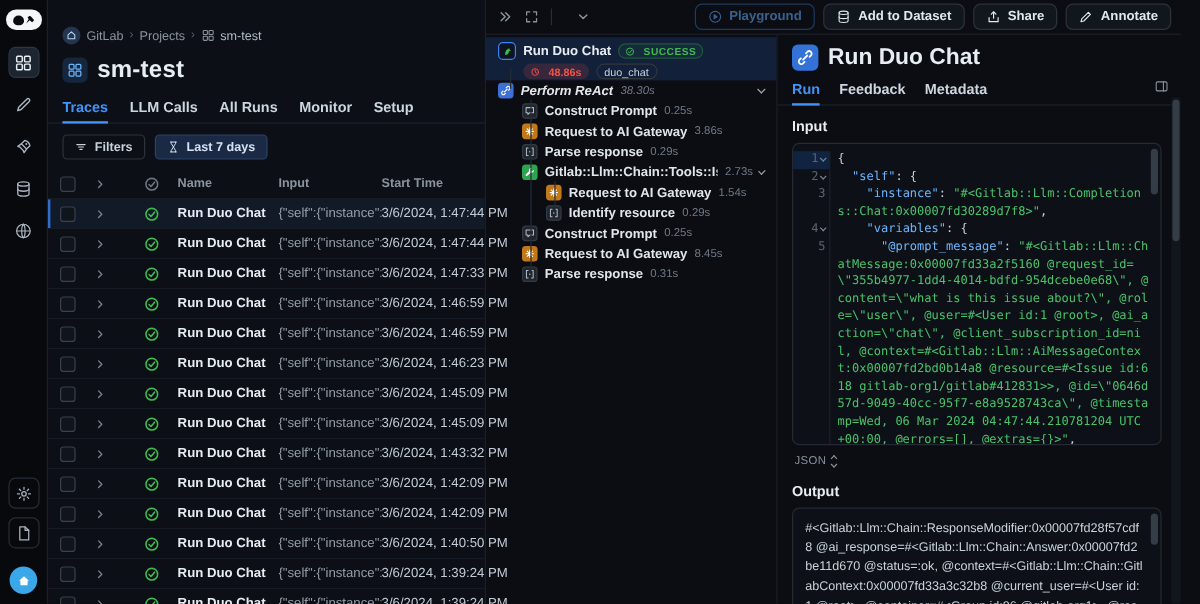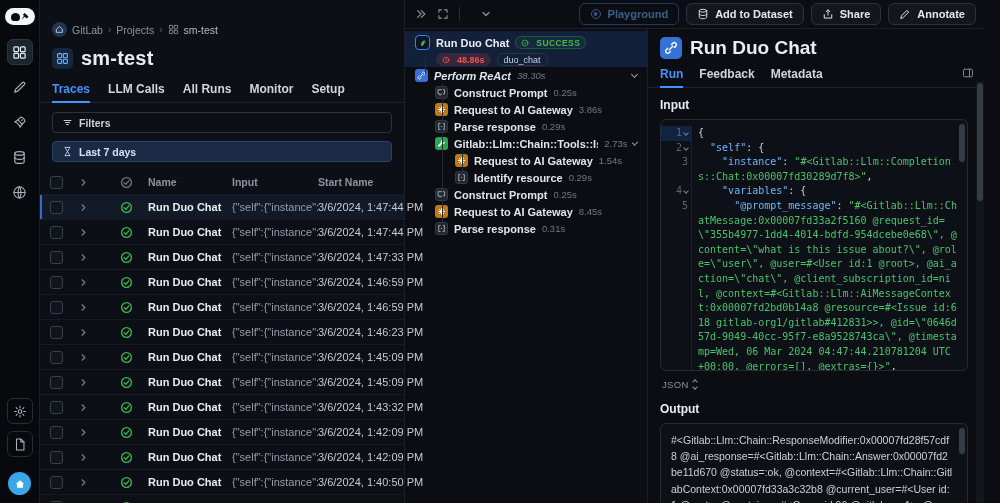--- a/index.html
+++ b/index.html
@@ -38,21 +38,21 @@
   .crumb-last { color:#adbac7; }
   .proj-title { display:flex; align-items:center; gap:8px; padding:10px 12px 0 12px; }
   .proj-title .tile { width:21px; height:21px; border-radius:5px; background:#16263d; color:#6cb6ff;
     display:flex; align-items:center; justify-content:center; }
   .proj-title .tile svg { width:13px; height:13px; }
   .proj-title h1 { font-size:20px; font-weight:bold; letter-spacing:.2px; }
   .tabs { display:flex; gap:18px; padding:12px 12px 0 12px; border-bottom:1px solid #1c222c; }
   .tab { font-size:12px; font-weight:bold; color:#cdd6df; padding-bottom:6px; position:relative; cursor:pointer; }
   .tab.active { color:#4493f8; }
   .tab.active::after { content:""; position:absolute; left:0; right:0; bottom:-1px; height:2px; background:#4493f8; }
-  .filter-row { display:flex; gap:8px; padding:9px 12px 8px 12px;flex-direction:column; }
+  .filter-row { display:flex; gap:8px; padding:9px 12px 8px 12px; }
   .btn-sm { height:21px; display:flex; align-items:center; gap:5px; padding:0 9px; font-size:10.5px;
     font-weight:bold; color:#c9d1d9; background:transparent; border:1px solid #2d333b; border-radius:4px; }
   .btn-sm svg { width:11px; height:11px; }
   .btn-range { background:#1b2a44; border-color:#2a4267; color:#d5e2f5; }
 
   .runs-table { font-size:11px; }
   .trow { display:grid; grid-template-columns:28px 26px 44px 84px 86px 1fr; align-items:center;
     height:25px; padding-left:10px; border-top:1px solid #151b24; }
   .trow.head { color:#8b949e; font-size:10.5px; font-weight:bold; border-top:none; height:24px; }
   .trow .cb { width:13px; height:13px; border:1px solid #39414c; border-radius:3px; background:#10141b; }
@@ -283,21 +283,21 @@
           </svg>
         </span>
       <span class="stat">
           <svg viewBox="0 0 16 16" fill="none" stroke="currentColor" stroke-width="1.6" stroke-linecap="round" stroke-linejoin="round">
             <circle cx="8" cy="8" r="6"></circle>
             <path d="M5.2 8.3l2 2 3.6-4.4"></path>
           </svg>
         </span>
       <span>Name</span>
       <span>Input</span>
-      <span>Start Name</span>
+      <span>Start Time</span>
     </div>
     <div>
         <div class="trow sel">
           <span class="cb"></span>
           <span class="chev">
             <svg viewBox="0 0 16 16" fill="none" stroke="currentColor" stroke-width="1.6" stroke-linecap="round" stroke-linejoin="round">
               <path d="M6 4l4 4-4 4"></path>
             </svg>
           </span>
           <span class="stat">

